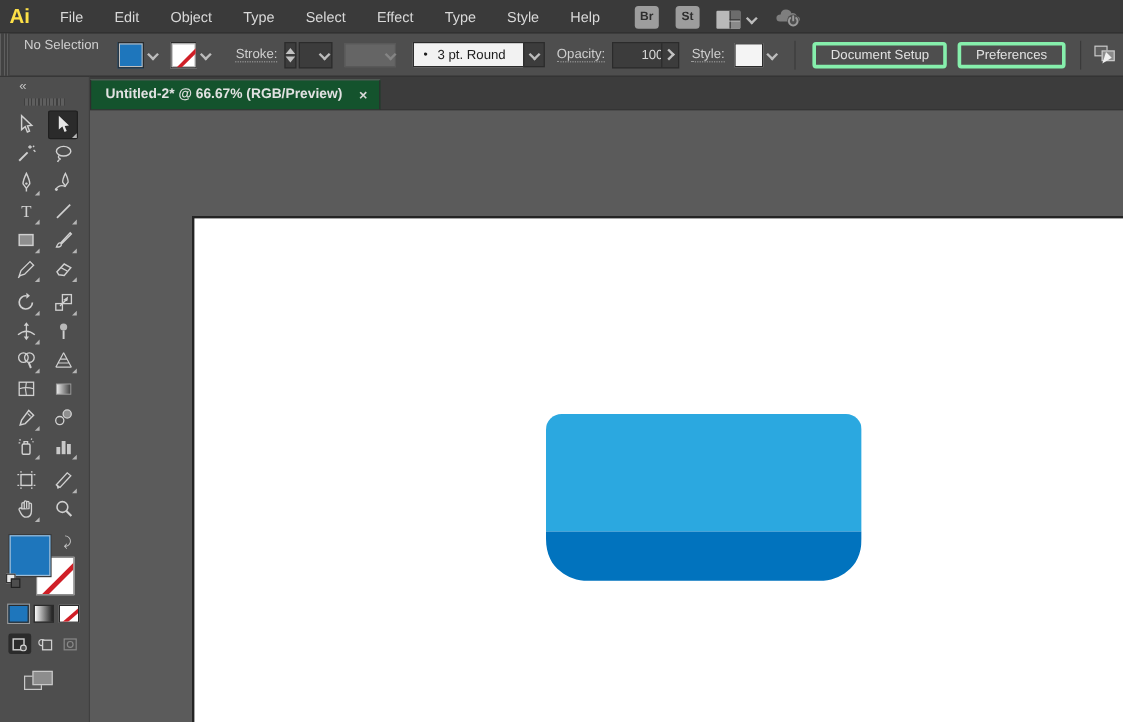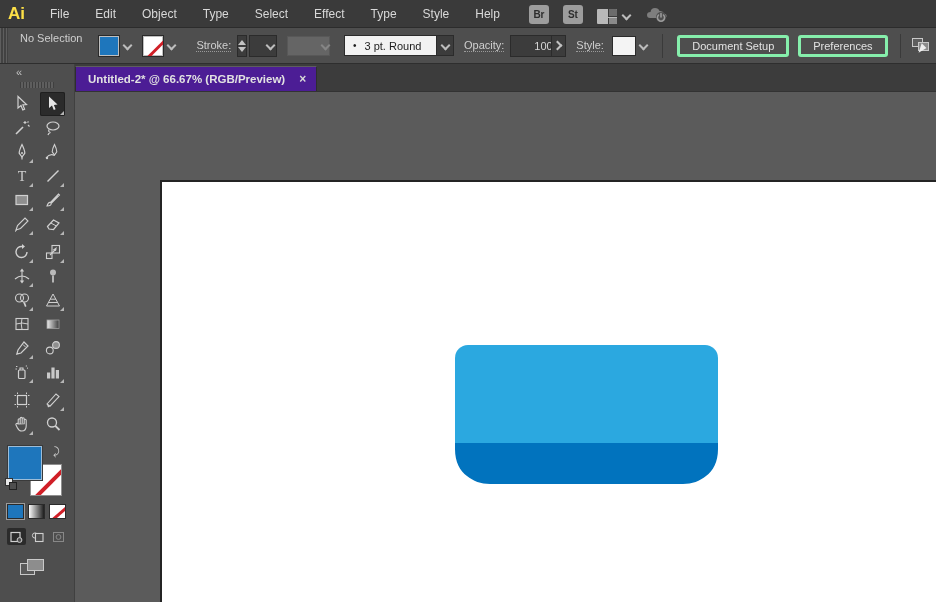--- a/index.html
+++ b/index.html
@@ -92,21 +92,21 @@
   .draw-btn.active { background:#2b2b2b; }
   .draw-btn.dim { opacity:.45; }
 
   .screen-mode { margin-top:12px; position:relative; width:26px; height:20px; align-self:flex-start; margin-left:20px; }
   .screen-mode .r1 { position:absolute; left:0; top:6px; width:15px; height:12px; border:1px solid #c9c9c9; background:#5a5a5a; }
   .screen-mode .r2 { position:absolute; left:7px; top:2px; width:17px; height:12px; border:1px solid #c9c9c9; background:#8d8d8d; }
 
   
   .content { flex:1; display:flex; flex-direction:column; min-width:0; }
   .tabbar { height:28px; background:#3c3c3c; display:flex; align-items:flex-end; flex:0 0 28px; border-bottom:1px solid #333; }
-  .tab { height:25px; background:#4c1d95; display:flex; align-items:center; padding:0 10px 0 12px; border-left:1px solid #2e2e2e; border-right:1px solid #2e2e2e; border-top:1px solid #5d5d5d;justify-content:center; }
+  .tab { height:25px; background:#14532d; display:flex; align-items:center; padding:0 10px 0 12px; border-left:1px solid #2e2e2e; border-right:1px solid #2e2e2e; border-top:1px solid #5d5d5d;justify-content:center; }
   .tab-title { font-size:11.5px; font-weight:bold; color:#e2e2e2; white-space:nowrap; }
   .tab-close { margin-left:14px; color:#d8d8d8; font-size:12px; font-weight:bold; }
   .canvas { flex:1; position:relative; background:#5b5b5b; overflow:hidden; }
   .artboard { position:absolute; left:85px; top:88px; right:0; bottom:0; background:#ffffff; border-left:2px solid #242424; border-top:2px solid #242424; }
   .artwork { position:absolute; left:293px; top:163px; }
 </style>
 </head>
 <body>
 
 <div class="app">

